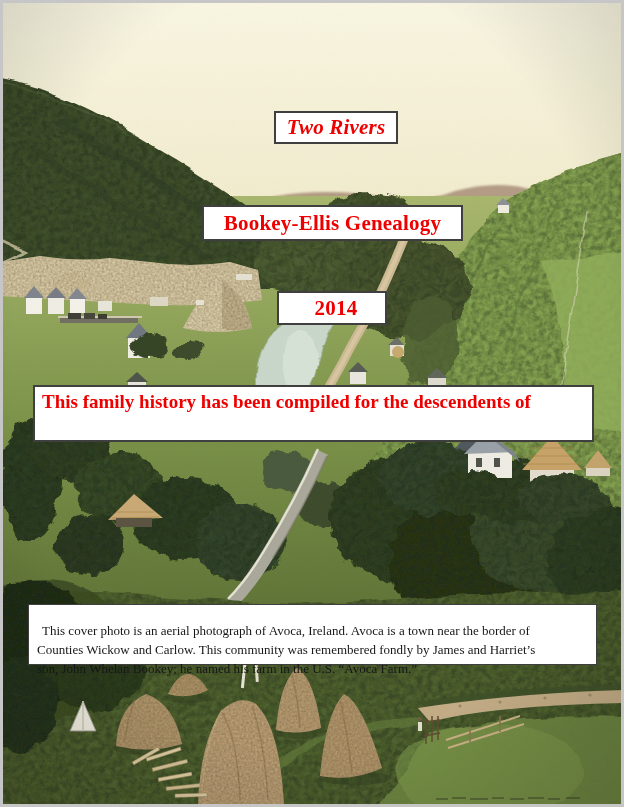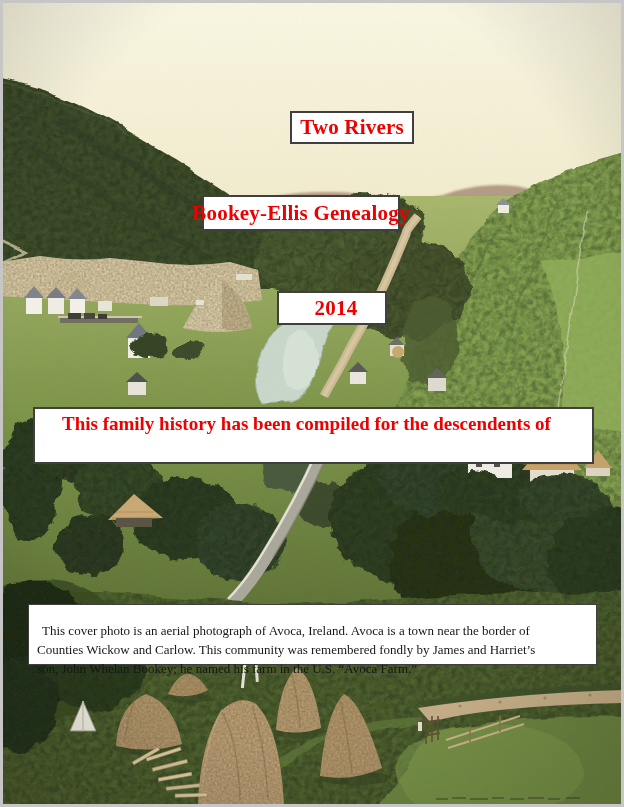--- a/index.html
+++ b/index.html
@@ -20,27 +20,27 @@
     background:var(--box-background,#ffffff);
     border:2px solid var(--box-border,#3f3f3f);
     box-sizing:border-box;
     color:var(--accent-red,#ee0000);
     font-weight:bold;
   }
   .heading-box{
     display:flex;align-items:center;justify-content:center;
     font-size:21px;letter-spacing:0.2px;white-space:nowrap;
   }
-  .box-title{left:290px;top:111px;width:124px;height:33px;}
-  .box-subtitle{left:202px;top:195px;width:198px;height:36px;}
+  .box-title{left:274px;top:111px;width:124px;height:33px;font-style:italic;}
+  .box-subtitle{left:202px;top:205px;width:261px;height:36px;}
   .box-year{left:277px;top:291px;width:110px;height:34px;padding-left:8px;}
   .box-dedication{
     left:33px;top:385px;width:561px;height:57px;
     font-size:19px;line-height:26px;
-    padding:2px 20px;white-space:nowrap;margin-top:22px;
+    padding:2px 0;white-space:nowrap;
   }
   .box-dedication .line1{text-indent:7px;}
   .box-caption{
     left:28px;top:604px;width:569px;height:61px;
     border-width:1.5px;
     color:var(--caption-text,#171717);
     font-weight:normal;font-size:13px;line-height:19px;
     padding:16px 8px;white-space:nowrap;
   }
   .box-caption .line1{text-indent:5px;}

